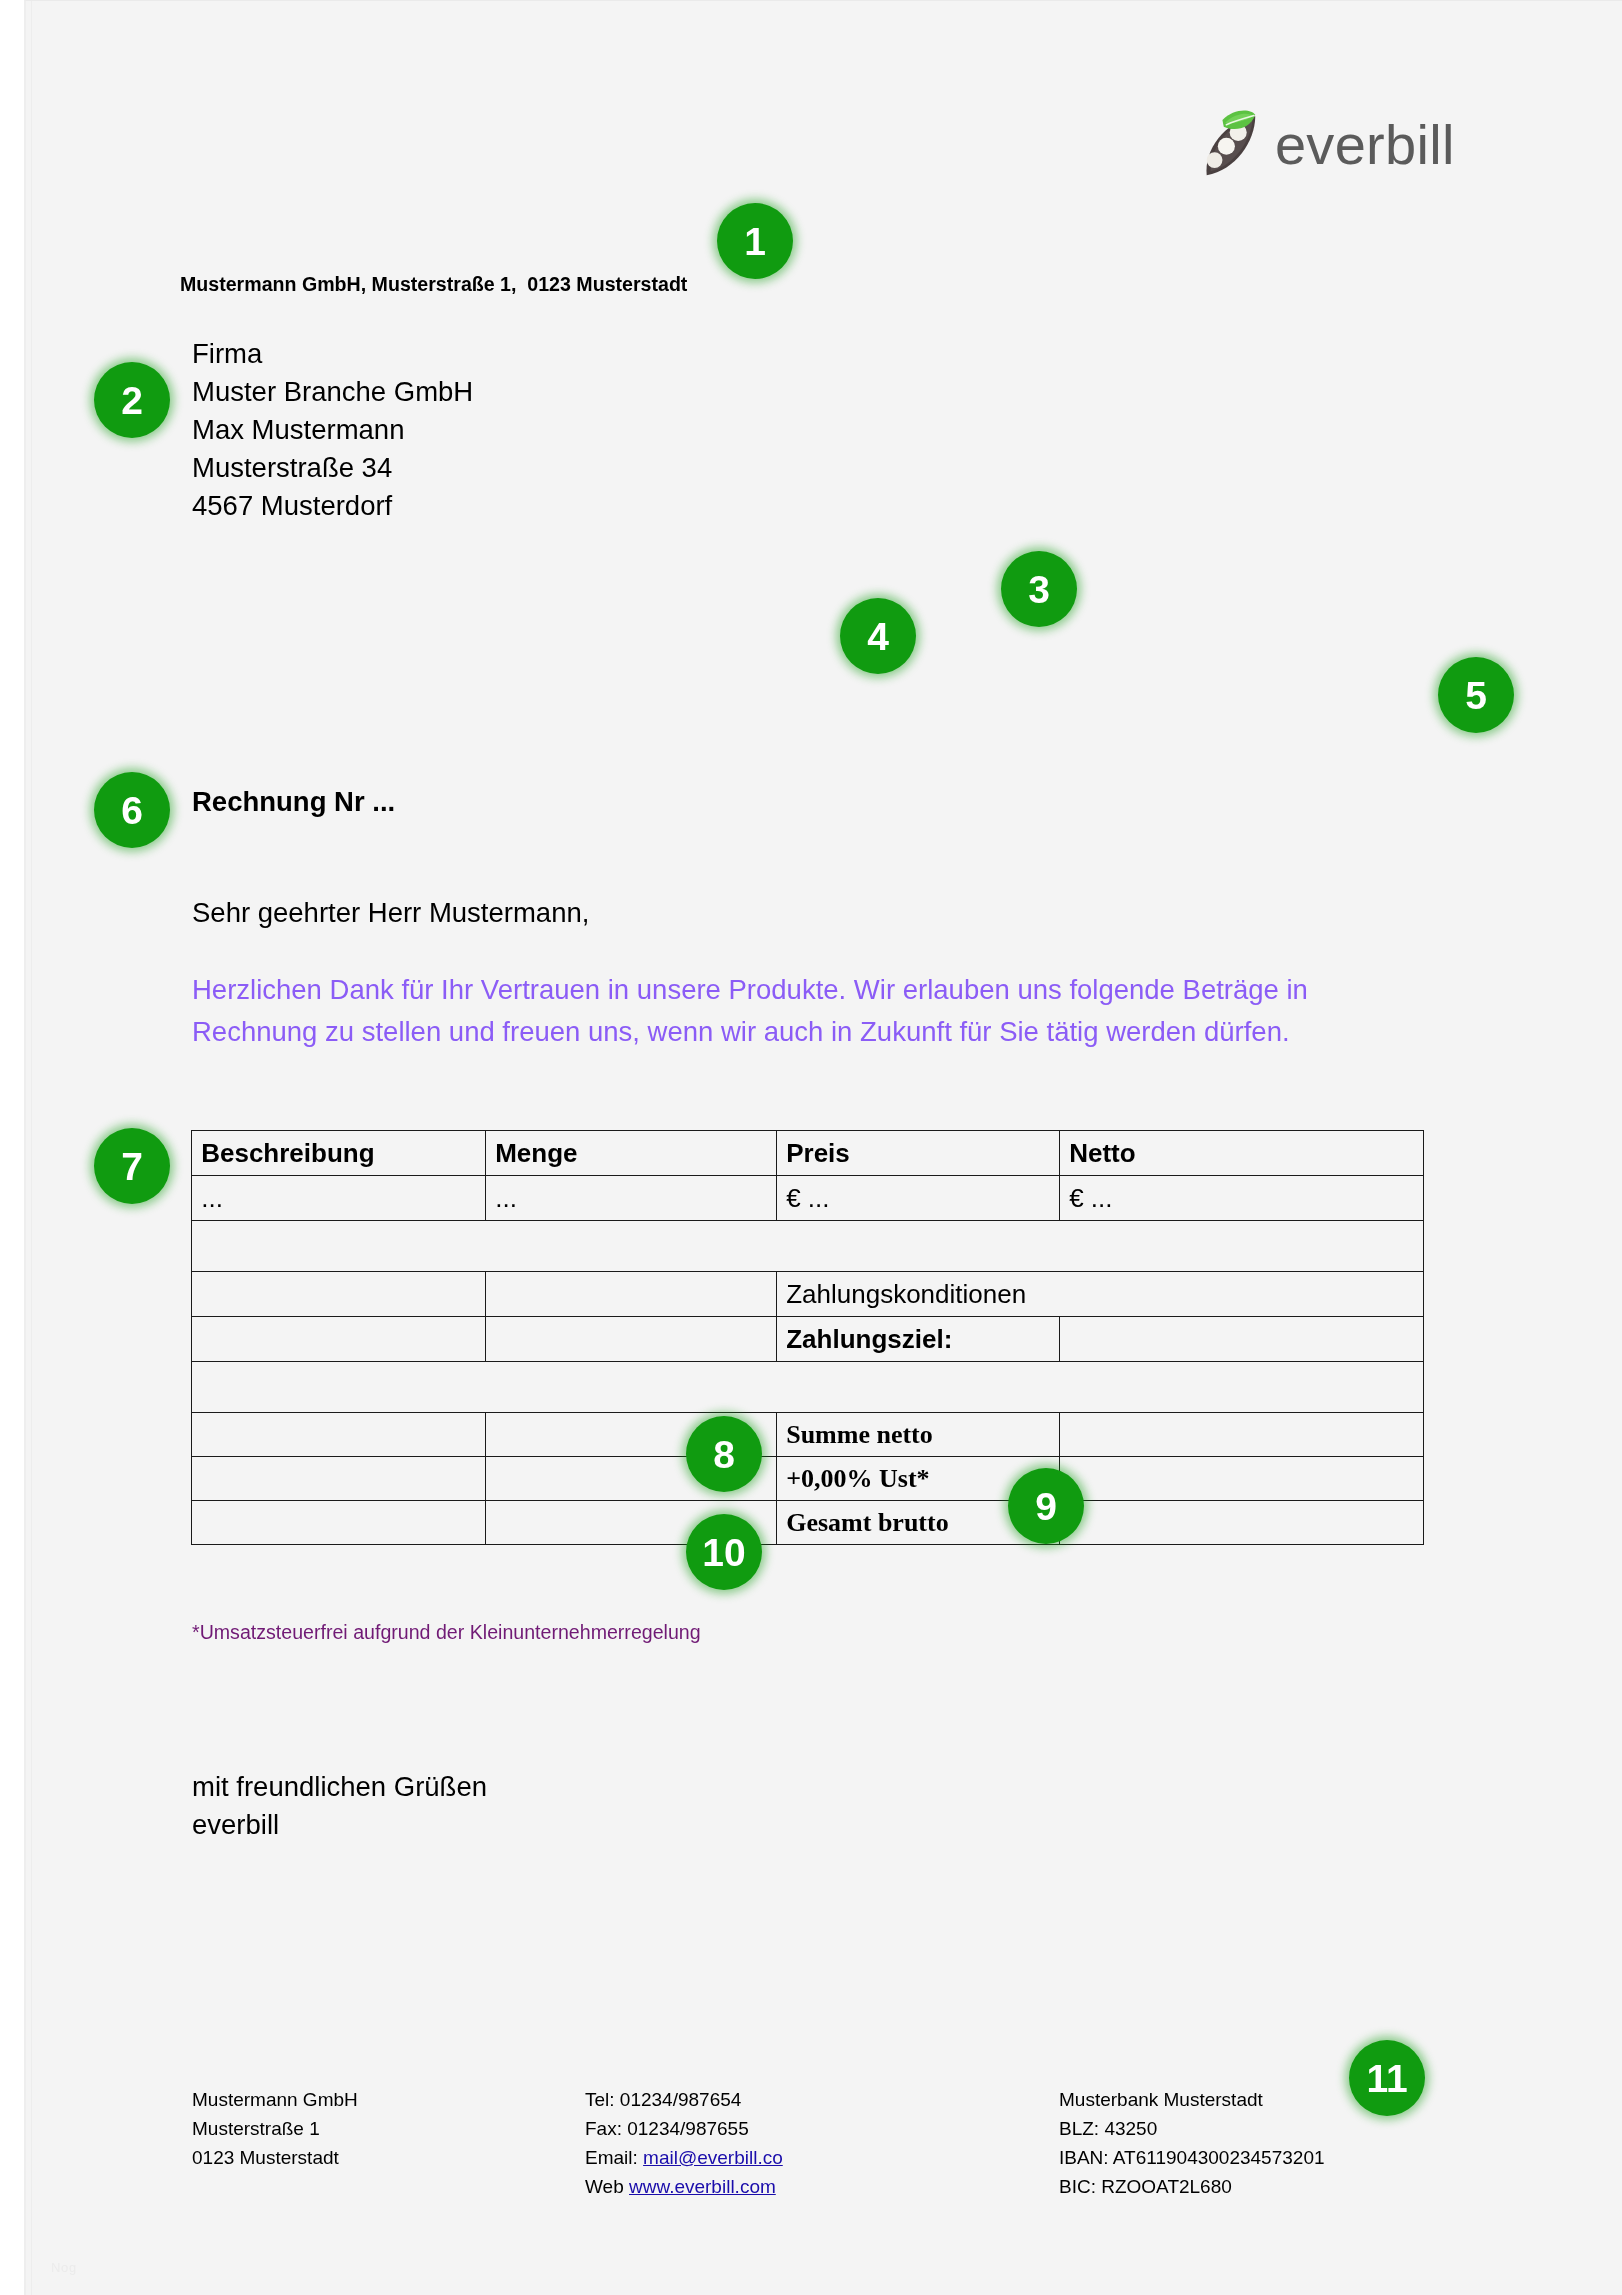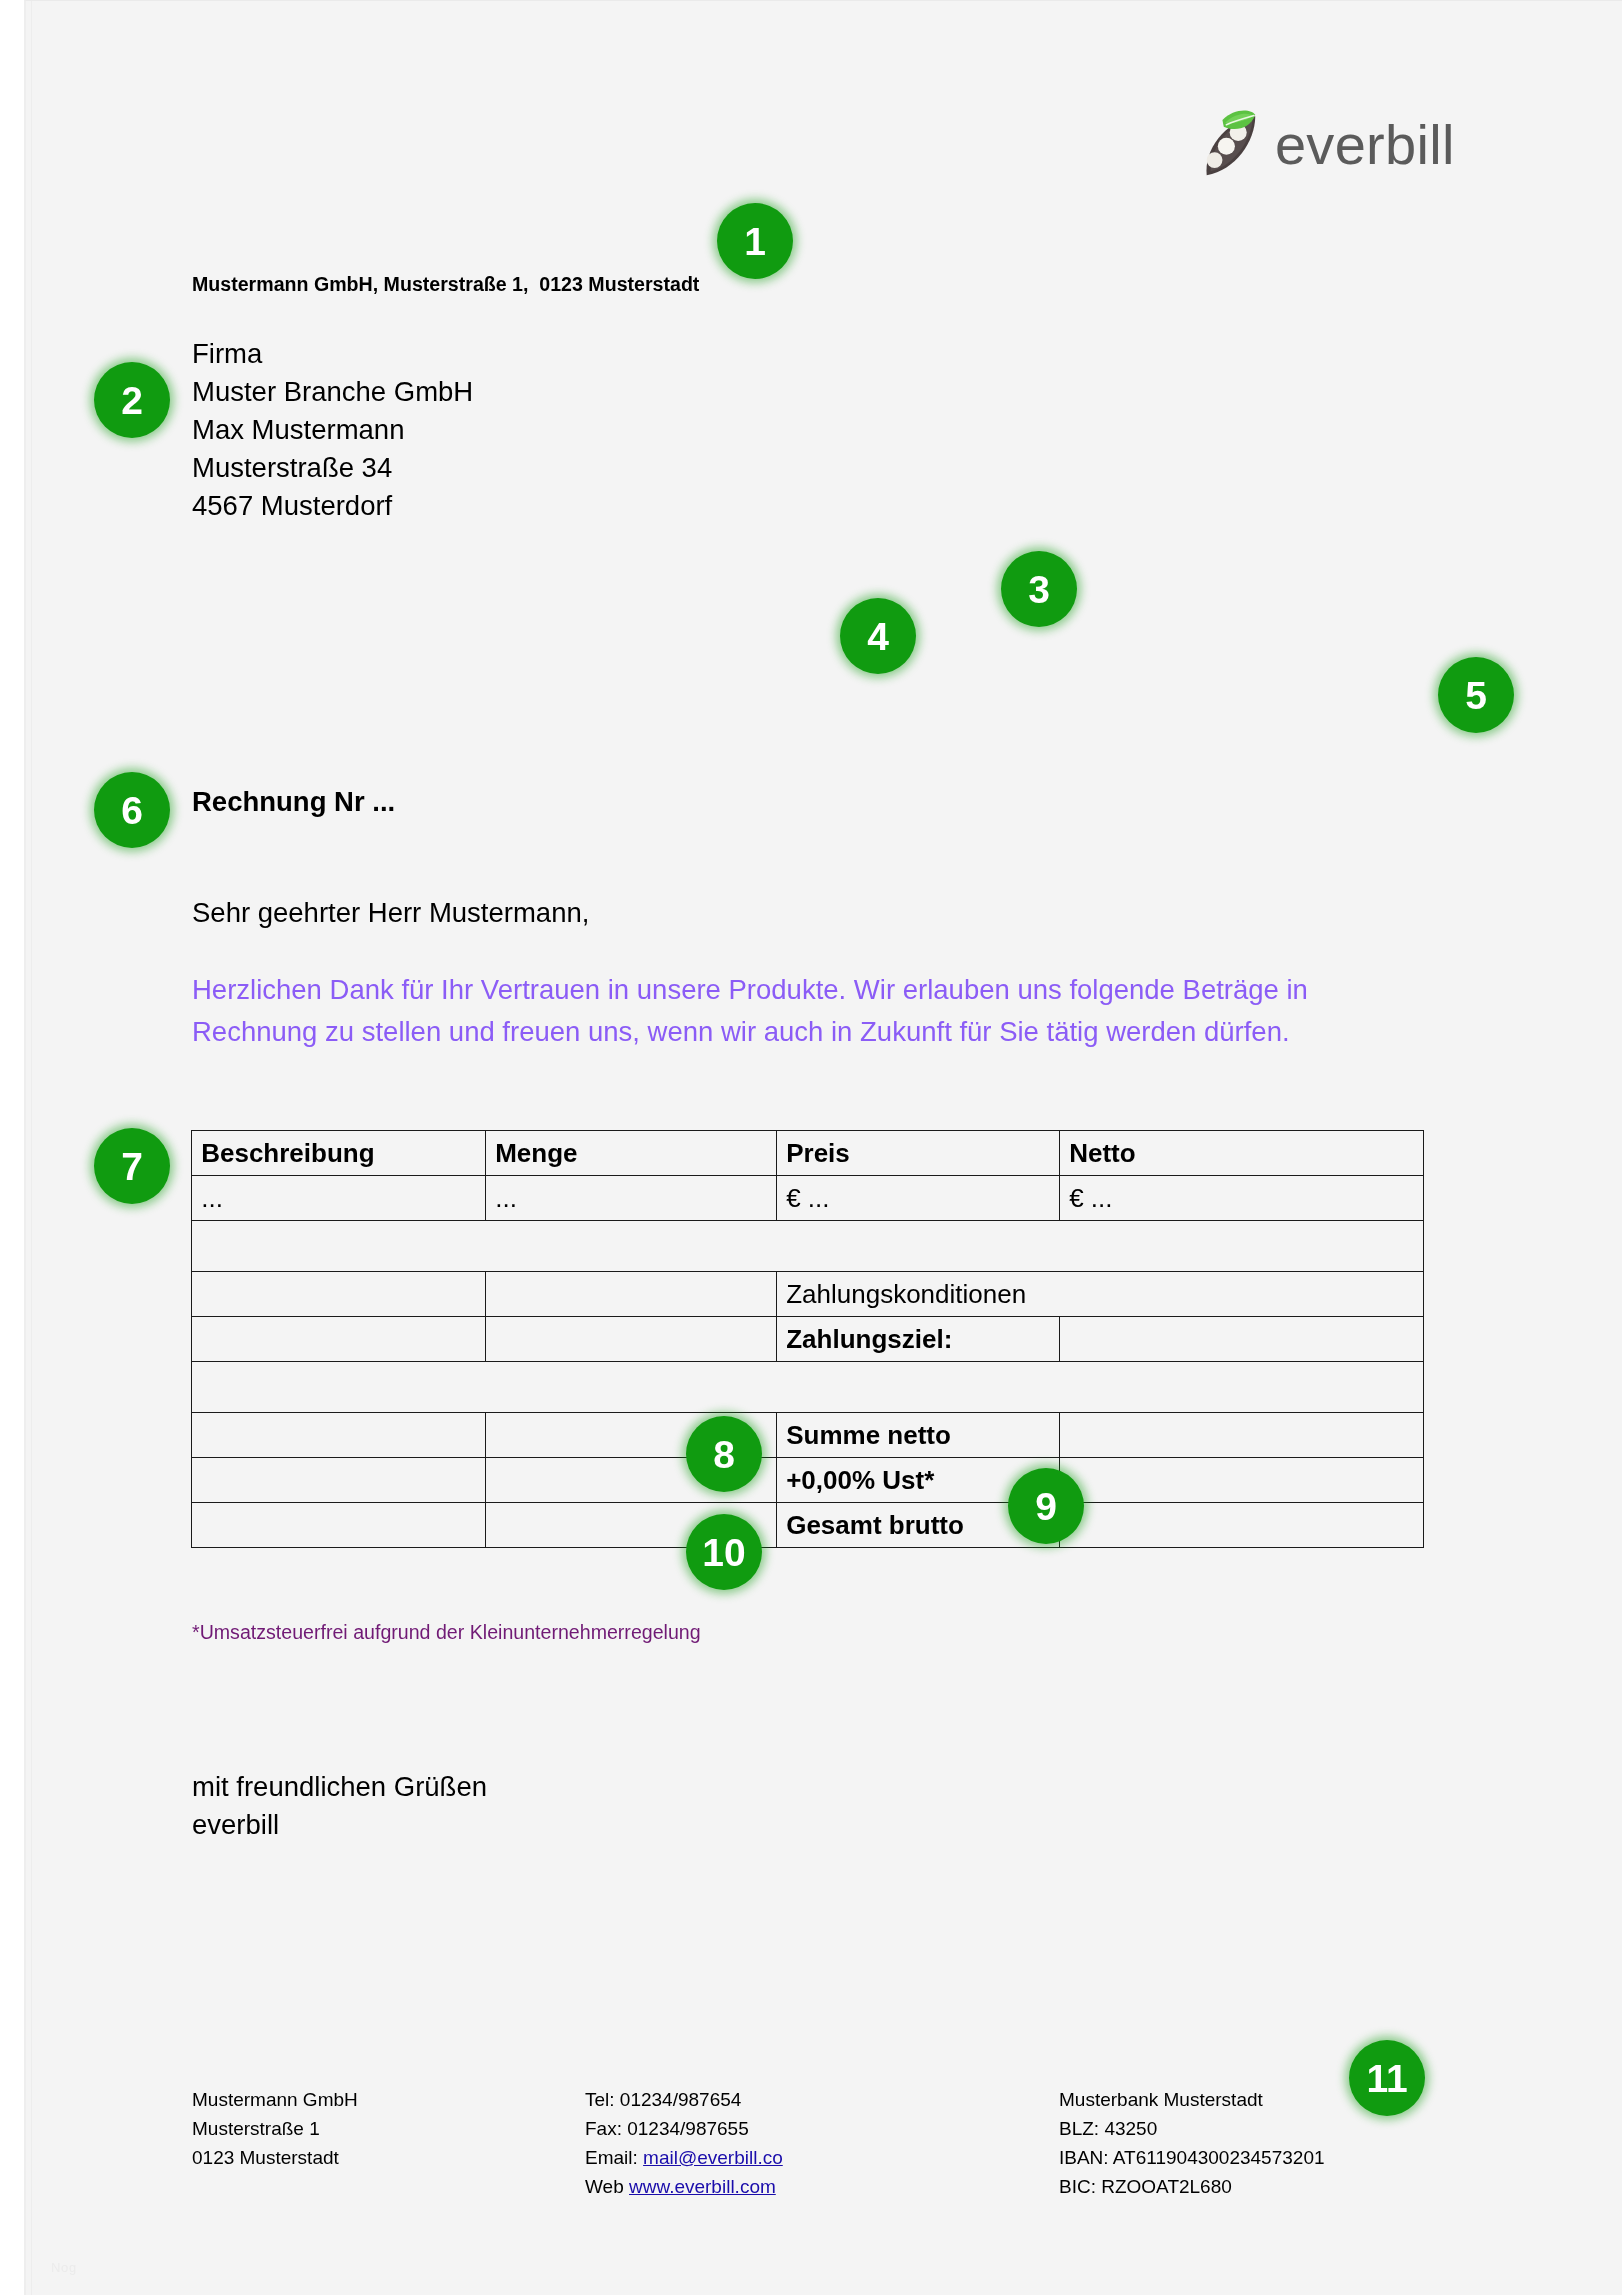--- a/index.html
+++ b/index.html
@@ -64,21 +64,21 @@
     justify-content: center;
     line-height: 1;
     box-shadow: 0 0 9.2px 3.9px rgba(16,155,16,0.45);
     z-index: 30;
     font-family: "Liberation Sans", sans-serif;
   }
 
   
   .sender-line {
     position: absolute;
-    left: 166px;
+    left: 154px;
     top: 272px;
     font-size: 19.6px;
     color: #000;
     font-weight: 600;
     white-space: pre;
   }
   .recipient {
     position: absolute;
     left: 166px;
     top: 334px;
@@ -147,21 +147,21 @@
   }
   .inv-table td.blank-row {
     border-left: 1.3px solid #1a1a1a;
     border-right: 1.3px solid #1a1a1a;
     height: 51px;
   }
   .th { font-weight: 700; }
   .bold { font-weight: 700; }
   .r-head { height: 42px; }
   .r-item { height: 38px; }
-  .r-sum  { height: 41px; }
+  .r-sum  { height: 41px; font-family: Liberation Serif, serif; }
 
   .footnote {
     position: absolute;
     left: 166px;
     top: 1620px;
     font-size: 19.6px;
     color: #701a75;
   }
   .closing {
     position: absolute;

